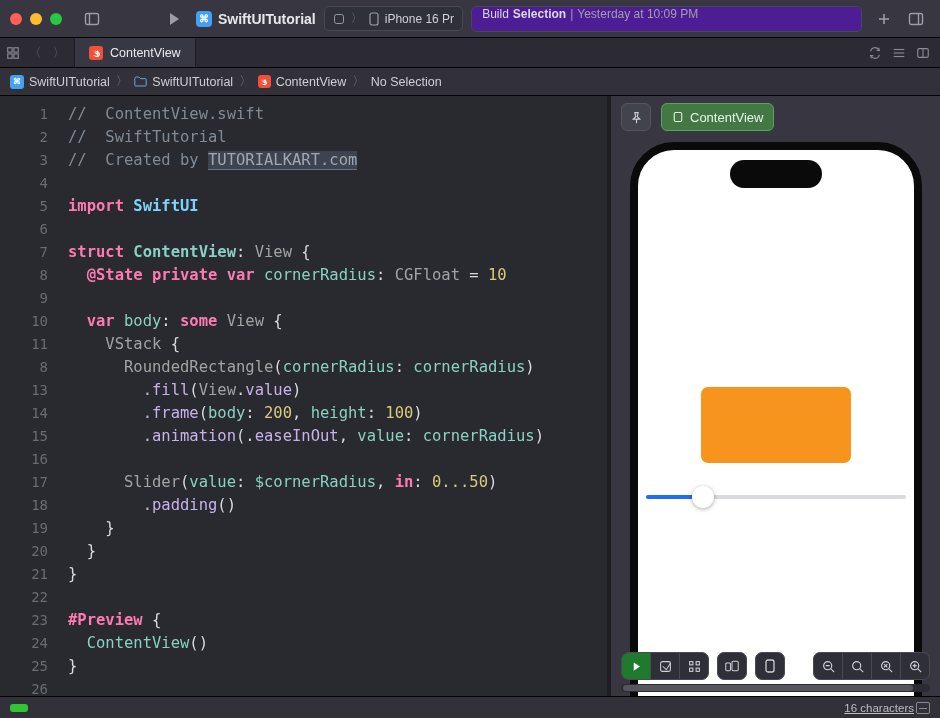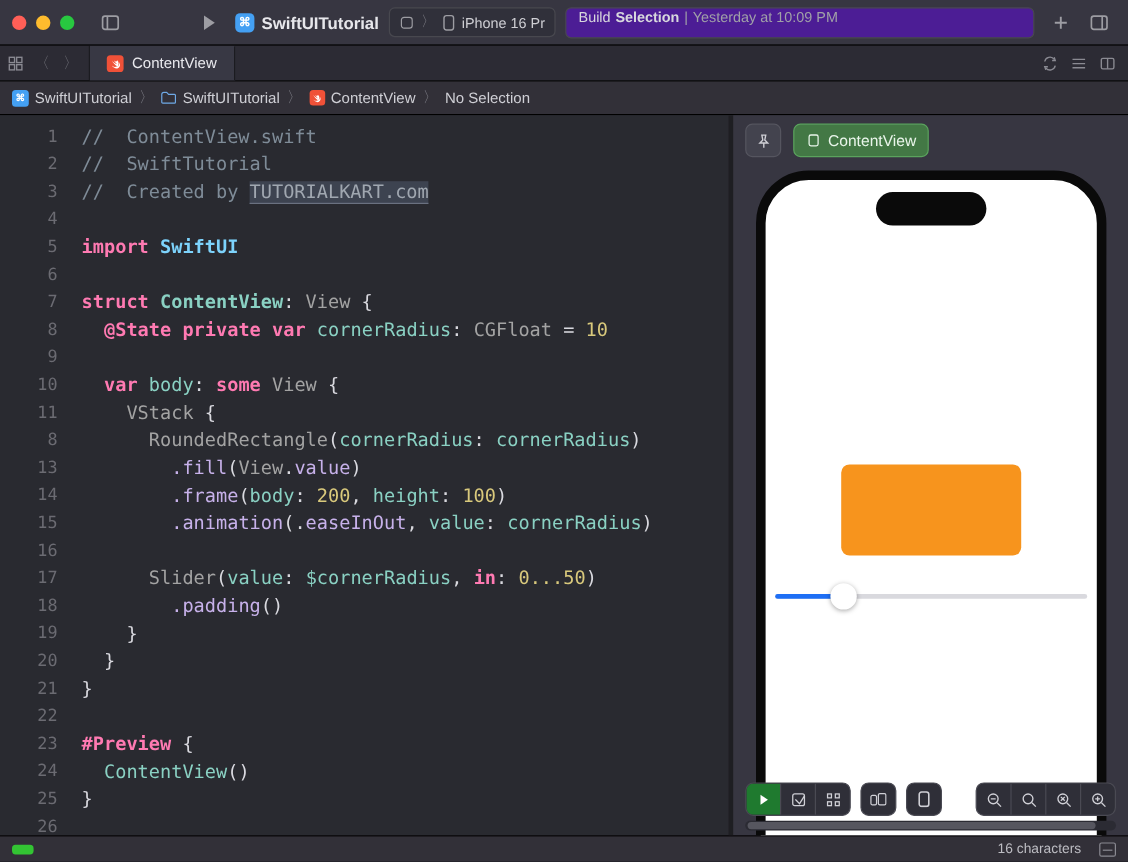--- a/index.html
+++ b/index.html
@@ -206,21 +206,21 @@
     position:absolute;left:2px;top:1px;bottom:1px;width:290px;
     background:#56565f;border-radius:3px;
   }
 
   
   .statusbar {
     height:22px;background:#323038;display:flex;align-items:center;
     padding:0 10px;border-top:1px solid #000;color:#bdbdc3;font-size:11.5px;
   }
   .status-dot { width:18px;height:8px;border-radius:3px;background:#33c433;margin-right:8px; }
-  .statusbar .right { margin-left:auto;display:flex;align-items:center;gap:15px; }
+  .statusbar .right { margin-left:auto;display:flex;align-items:center;gap:2px;text-decoration:underline; }
   .sb-icon { width:14px;height:12px;border:1.2px solid #8a8a92;border-radius:2px;position:relative; }
   .sb-icon::after { content:"";position:absolute;left:2px;right:2px;bottom:-0.5px;height:4px;border-top:1.2px solid #8a8a92; }
 
   svg { display:block; }
 </style>
 </head>
 <body>
 
 <div class="toolbar">
   <div class="traffic-lights">

